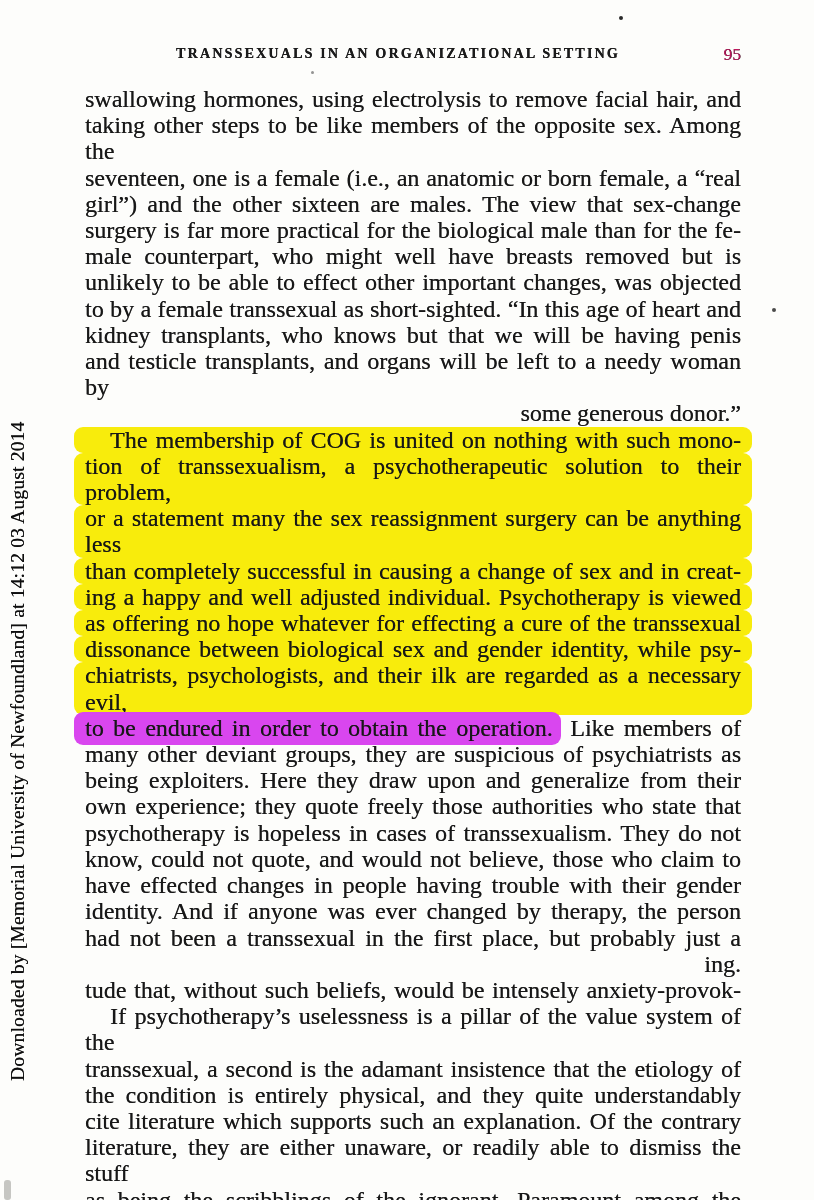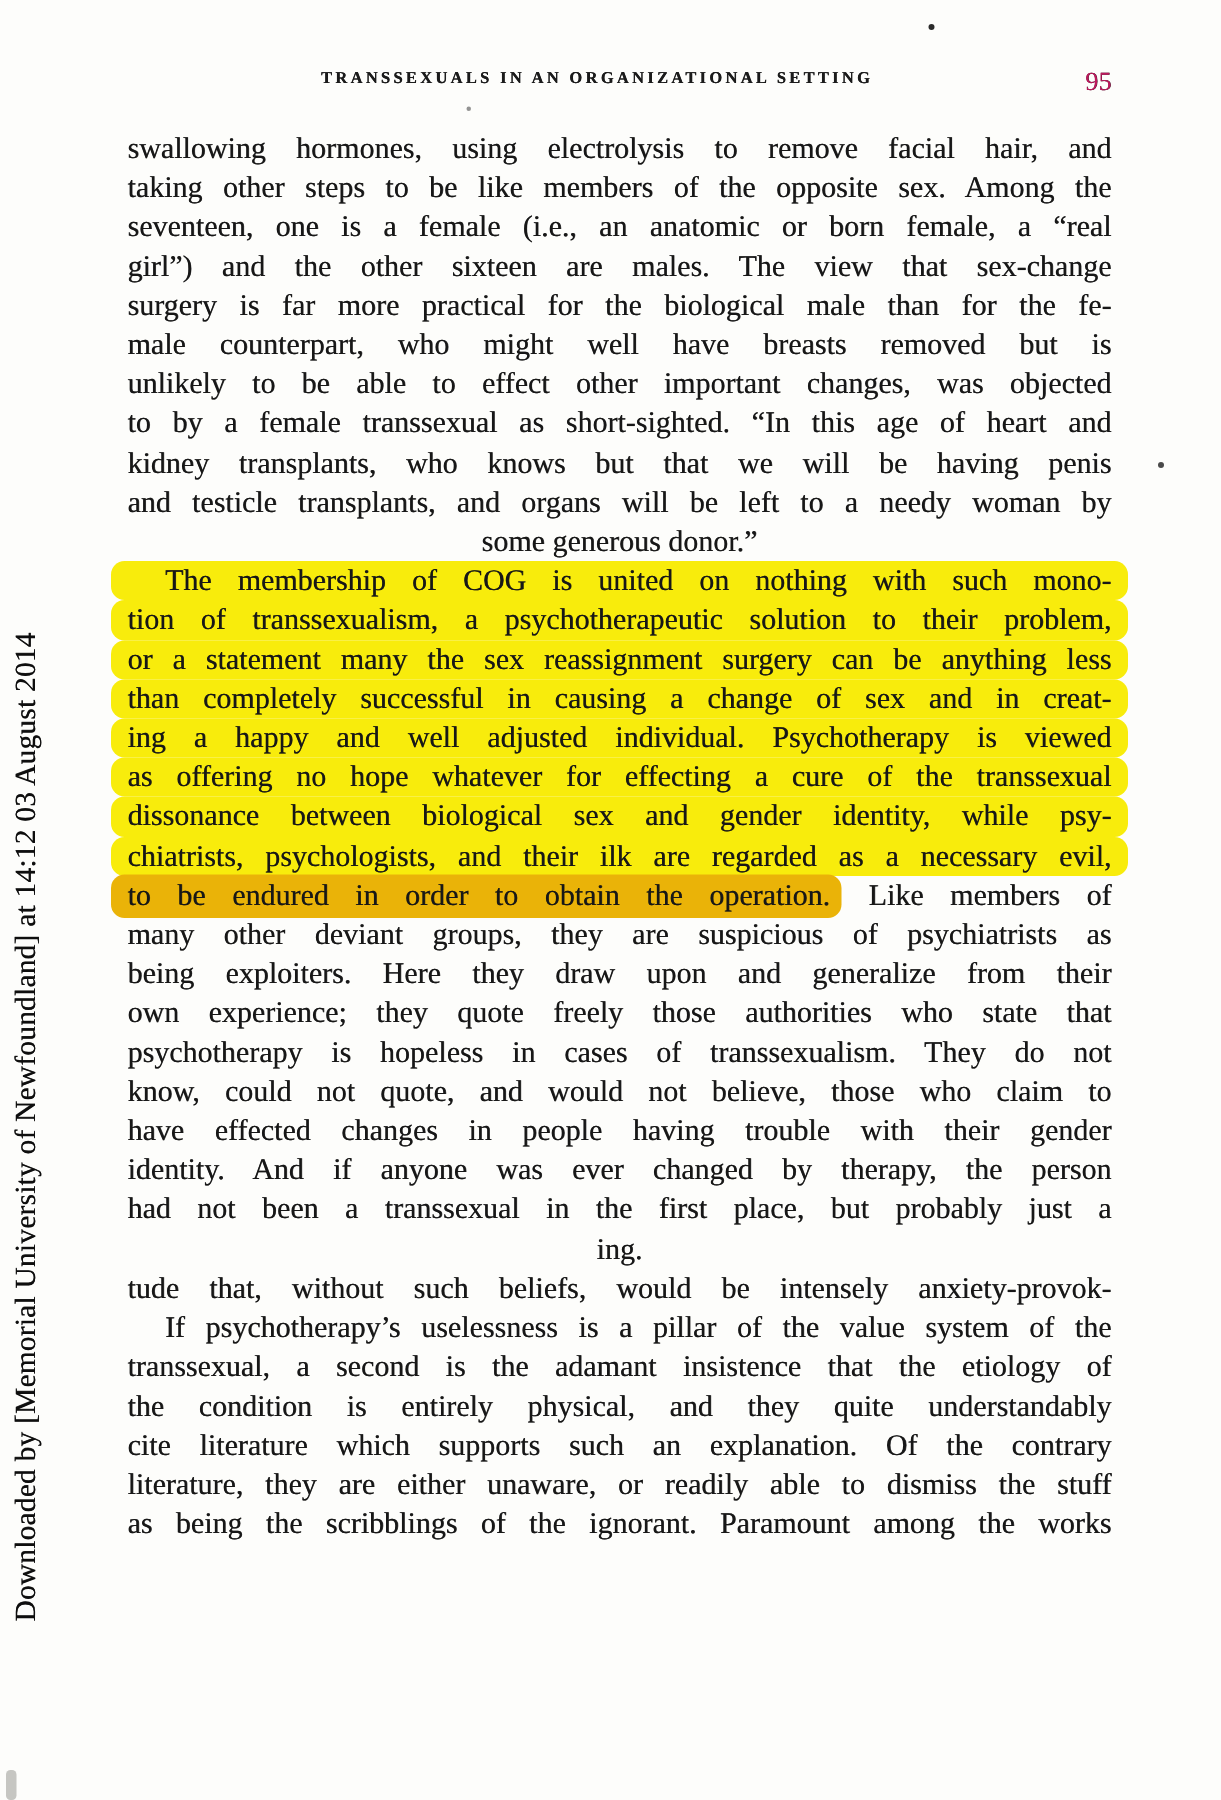--- a/index.html
+++ b/index.html
@@ -17,21 +17,21 @@
     position: absolute;
     left: 85px;
     top: 46px;
     width: 656px;
     height: 24px;
   }
   .header .title {
     position: absolute;
     left: 0; right: 30px;
     text-align: center;
-    font-size: 11px;
+    font-size: 14px;
     font-weight: 700;
     letter-spacing: 2.2px;
     color: #1b1b1b;
     text-shadow: 0.2px 0.2px 0.3px #1b1b1b;
     white-space: nowrap;
   }
   .header .pagenum {
     position: absolute;
     right: 0;
     top: -2px;
@@ -42,38 +42,38 @@
   
   .body-text {
     position: absolute;
     left: 85px;
     top: 86px;
     width: 656px;
   }
   .line {
     position: relative;
     line-height: 26.2px;
-    font-size: 20px;
+    font-size: 24px;
     text-align: justify;
     text-align-last: justify;
     white-space: normal;
     text-shadow: 0.25px 0.25px 0.3px rgba(20,20,20,0.75);
   }
-  .line.nojust { text-align: center; text-align-last: auto; }
+  .line.nojust { text-align: right; text-align-last: auto; }
   .line.indent { text-indent: 25px; }
   
   .line.hl-line {
     background: #f8ec0c;
     margin: 0 -11px;
     padding: 0 11px;
     border-radius: 9px;
   }
   
   .hl {
-    background: #eab308;
+    background: #d946ef;
     margin-left: -11px;
     padding: 3px 8px 4px 11px;
     border-radius: 9px;
   }
   
   .watermark {
     position: absolute;
     left: 7px;
     top: 1081px;
     transform-origin: 0 0;

